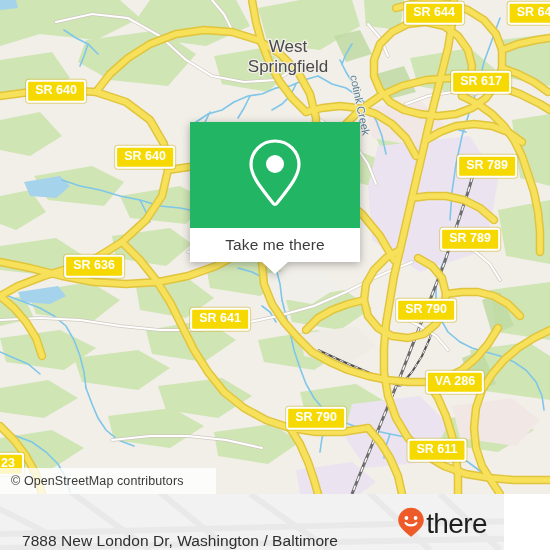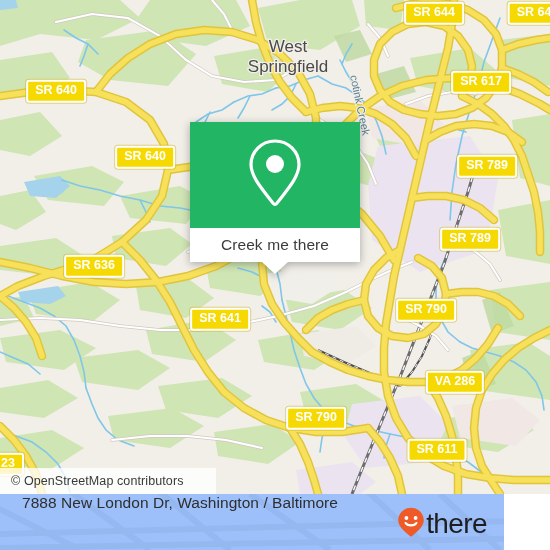--- a/index.html
+++ b/index.html
@@ -85,23 +85,23 @@
     border-top: 12px solid #ffffff;
   }
 
   
   #footer {
     position: absolute;
     left: 0;
     top: 494px;
     width: 504px;
     height: 56px;
-    background: #3b82f6;
+    background: #e5e5e5;
     display: flex;
-    align-items: flex-start;
+    align-items: flex-end;
     z-index: 70;
     overflow: hidden;
   }
   #footer .footer-watermark {
     position: absolute;
     left: 0; top: 0;
     width: 550px; height: 56px;
     opacity: 0.5;
   }
   #footer .address-text {
@@ -394,21 +394,21 @@
   <div id="callout">
     <div class="card-top">
       <span>
         <svg width="58" height="72" viewBox="0 0 58 72" xmlns="http://www.w3.org/2000/svg">
           <path d="M29 4 C15.8 4 5 14.6 5 27.6 C5 40 17 53 27.2 66.4 C28.1 67.6 29.9 67.6 30.8 66.4 C41 53 53 40 53 27.6 C53 14.6 42.2 4 29 4 Z" fill="none" stroke="#ffffff" stroke-width="3.2" stroke-linejoin="round"></path>
           <circle cx="29" cy="27" r="9" fill="#ffffff"></circle>
         </svg>
       </span>
     </div>
     <div class="card-bottom">
-      <span class="card-label">Creek me there</span>
+      <span class="card-label">Take me there</span>
     </div>
     <div class="card-pointer"></div>
   </div>
 
   <div id="footer">
     <svg class="footer-watermark" viewBox="0 0 550 56" xmlns="http://www.w3.org/2000/svg">
       <rect width="550" height="56" fill="#ffffff"></rect>
       <g stroke="#eeeeee" stroke-width="6" fill="none">
         <path d="M-10,10 L80,56"></path>
         <path d="M60,-10 L150,56"></path>

